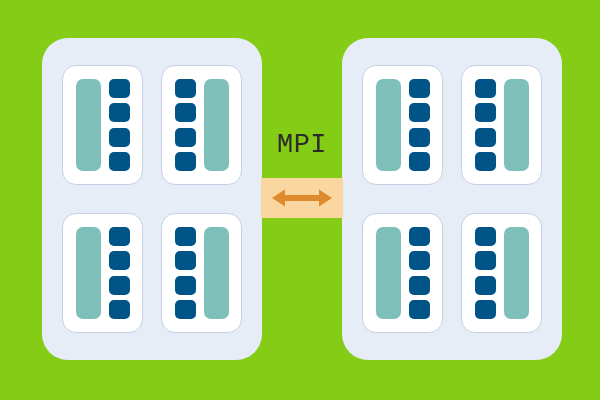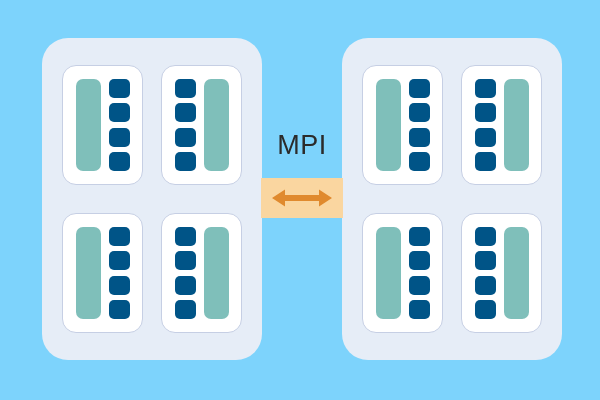--- a/index.html
+++ b/index.html
@@ -11,21 +11,22 @@
     height: 400px;
     background: #ffffff;
     font-family: "Liberation Sans", sans-serif;
     overflow: hidden;
   }
 
   #diagram {
     position: relative;
     width: 600px;
     height: 400px;
-    background: #7dd3fc;
+    background: #84cc16;
+    font-family: Liberation Mono, monospace;
   }
 
   
   .node-panel {
     position: absolute;
     top: 38px;
     width: 220px;
     height: 322px;
     background: #e6edf7;
     border-radius: 26px;

